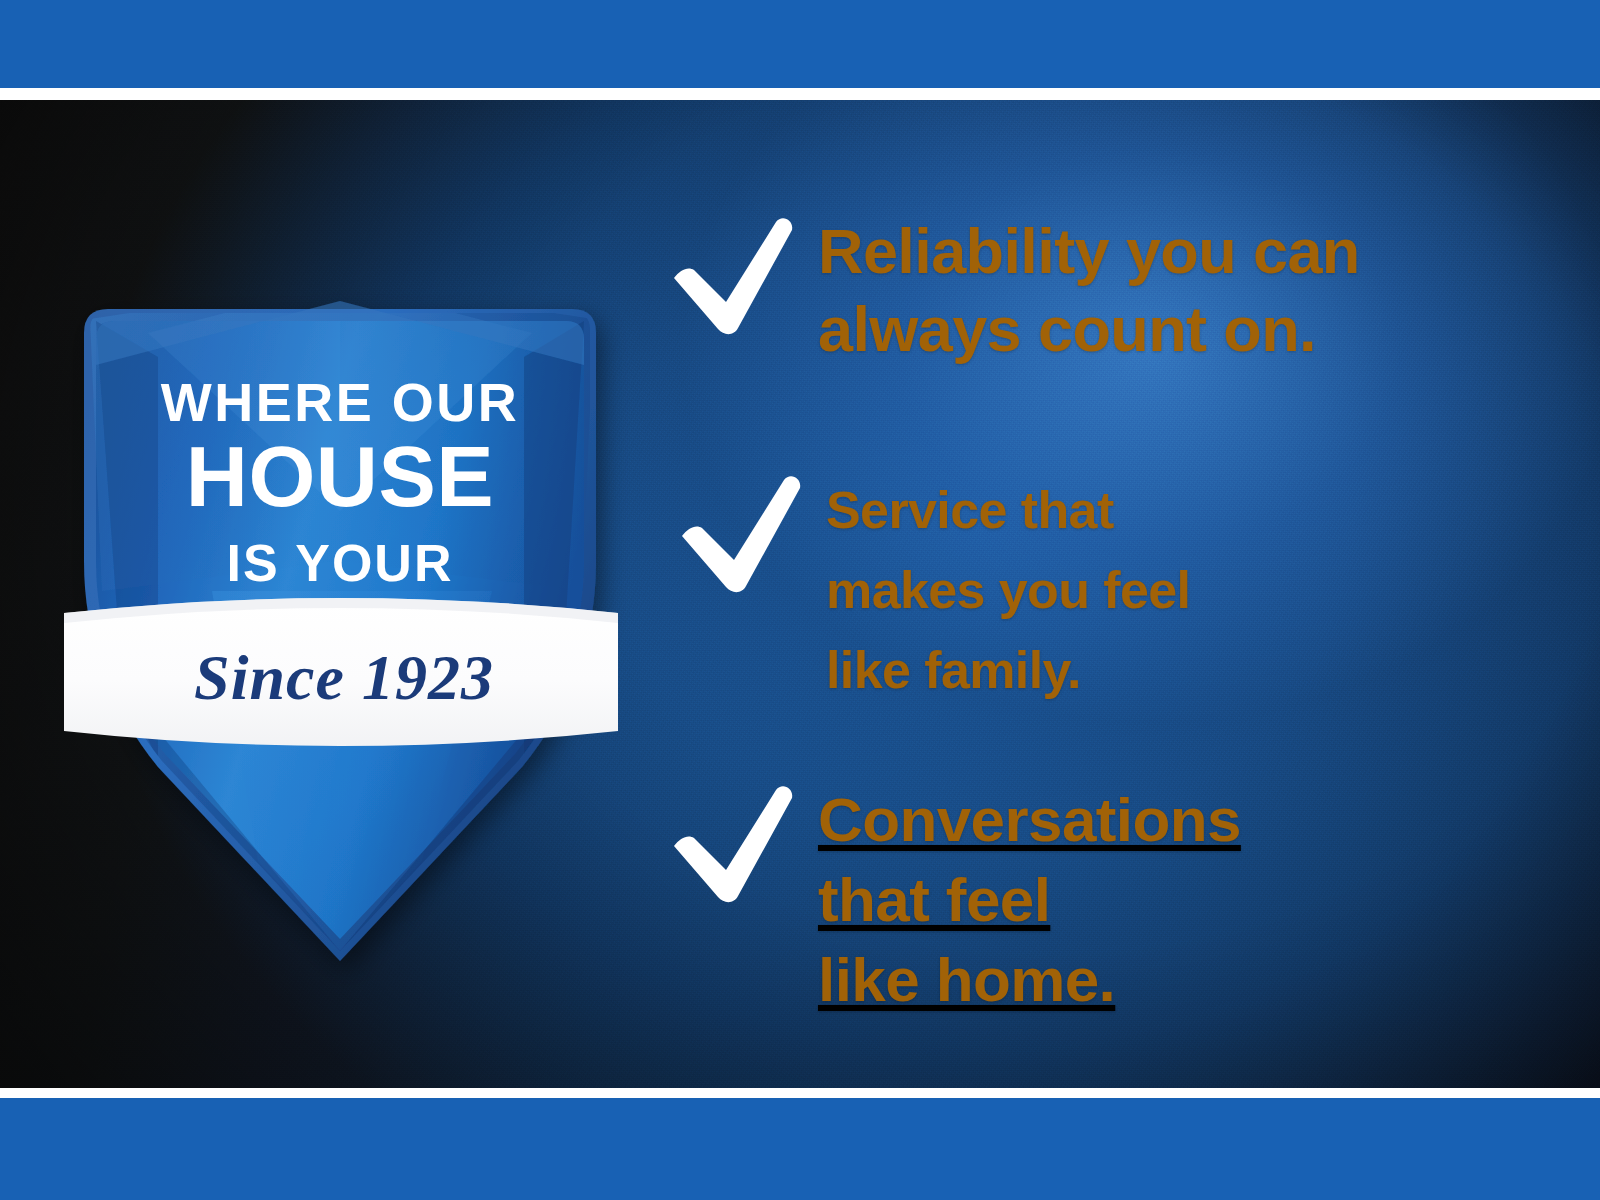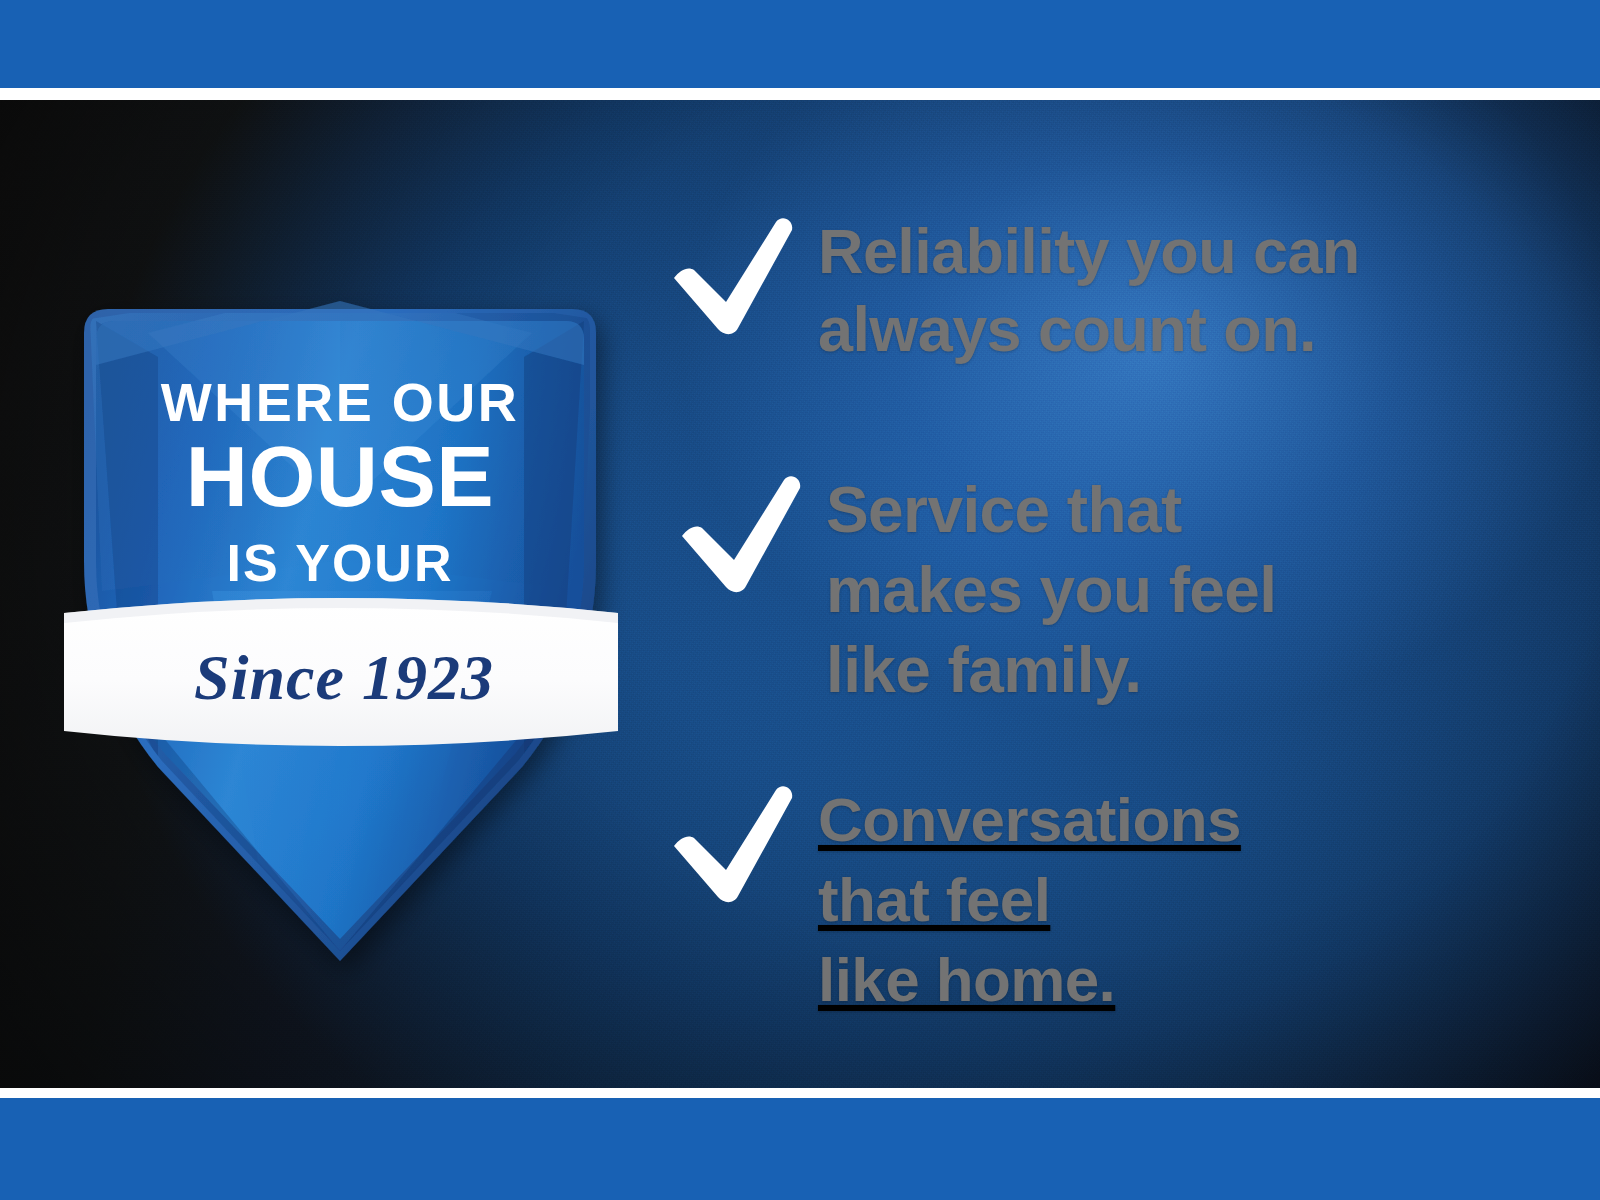--- a/index.html
+++ b/index.html
@@ -102,30 +102,30 @@
   #bullet-2 { left:0;  top:680px;text-decoration:underline; }
 
   .check-wrap {
     flex:0 0 auto;
     width:150px;
     padding-top:4px;
   }
   .check-wrap svg { display:block; width:132px; height:120px; }
 
   .bullet-text {
-    color:#737373;
+    color:#a16207;
     font-family:"Liberation Sans", sans-serif;
     font-weight:700;
     font-size:63px;
     line-height:78px;
     letter-spacing:-0.6px;
     white-space:pre-line;
     text-shadow:0 1px 3px rgba(0,0,0,0.22);
   }
-  #bullet-1 .bullet-text { font-size:64px; line-height:80px; }
+  #bullet-1 .bullet-text { font-size:52px; line-height:80px; }
   #bullet-2 .bullet-text { font-size:62px; line-height:80px; }
 </style>
 </head>
 <body>
 
 <div id="stage">
 
   <div id="top-bar" class="brand-bar"></div>
 
   <div id="canvas">

